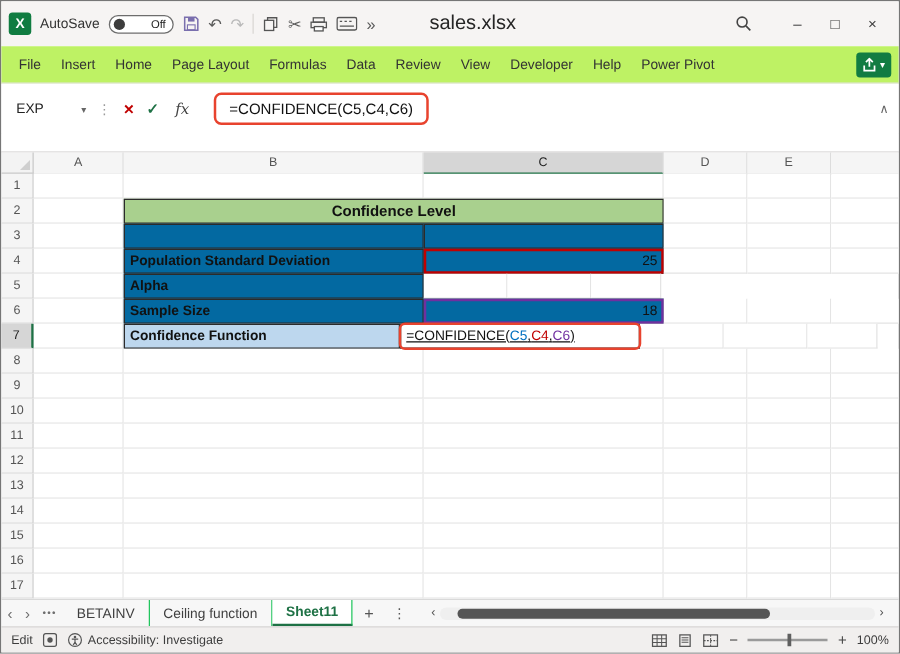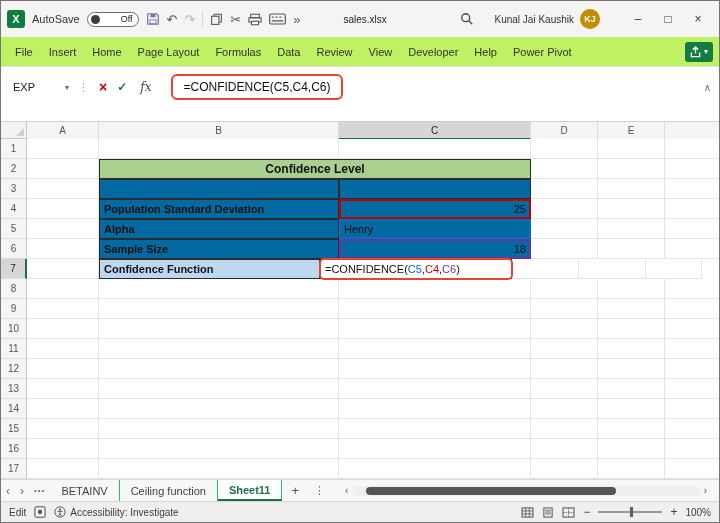--- a/index.html
+++ b/index.html
@@ -9,21 +9,21 @@
 
   
   .titlebar { height:36px; flex:0 0 36px; background:#f6f4f3; display:flex; align-items:center; padding:0 6px; gap:7px; font-size:11px; color:#333; }
   .excel-logo { width:18px; height:18px; background:#107c41; color:#fff; font-weight:bold; font-size:11px; display:flex; align-items:center; justify-content:center; border-radius:3px; flex:0 0 auto; }
   .toggle { height:15px; border:1px solid #6d6d6d; border-radius:8px; background:#fff; display:flex; align-items:center; gap:21px; padding:0 5px 0 3px; }
   .knob { width:9px; height:9px; border-radius:50%; background:#3d3d3d; }
   .toggle-text { font-size:9px; color:#222; }
   .qat { font-size:13px; color:#5a5a5a; line-height:1; }
   .qat.dis { color:#b9b9b9; }
   .vsep { width:1px; height:16px; background:#d9d6d4; }
-  .filename { font-size:10px; color:#252525; margin-left:36px; }
+  .filename { font-size:16px; color:#252525; margin-left:36px; }
   .spacer { flex:1; }
   .user-chip { display:flex; align-items:center; gap:6px; margin-right:16px; }
   .user-name { font-size:10px; color:#333; }
   .avatar { width:20px; height:20px; border-radius:50%; background:#c18c00; color:#fff; font-size:9px; font-weight:bold; display:flex; align-items:center; justify-content:center; }
   .winbtns { display:flex; }
   .winbtn { width:30px; height:28px; display:flex; align-items:center; justify-content:center; font-size:12px; color:#3c3c3c; }
 
   
   .ribbon { height:30px; flex:0 0 30px; background:#bef264; display:flex; align-items:center; padding:0 6px; border-bottom:1px solid #e4e2e1; }
   .rtab { padding:5px 8px; font-size:11px; color:#333; white-space:nowrap; }
@@ -129,24 +129,20 @@
     </span>
     <span class="qat">»</span>
     <span class="filename">sales.xlsx</span>
     <span class="spacer"></span>
     <span style="margin-right:14px;">
       <svg class="ic" width="14" height="14" viewBox="0 0 16 16">
           <circle cx="6.5" cy="6.5" r="4.5" fill="none" stroke="#444" stroke-width="1.5"></circle>
           <path d="M10 10 L14 14" stroke="#444" stroke-width="1.5"></path>
         </svg>
     </span>
-    <div class="user-chip">
-      <span class="user-name">Kunal Jai Kaushik</span>
-      <div class="avatar">KJ</div>
-    </div>
     <div class="winbtns">
       <span class="winbtn">–</span>
       <span class="winbtn">□</span>
       <span class="winbtn">×</span>
     </div>
   </div>
 
   <div class="ribbon">
     <span class="rtab">File</span>
     <span class="rtab">Insert</span>
@@ -232,39 +228,38 @@
           <div class="cell t orange bold" style="width: 240px;">Population Standard Deviation</div>
           <div class="cell t orange num" style="width: 192px; outline: rgb(192, 0, 0) solid 2px; outline-offset: -2px;">25</div>
           <div class="cell" style="width: 67px;"></div>
           <div class="cell" style="width: 67px;"></div>
           <div class="cell" style="width: 56px;"></div>
         </div>
         <div class="grid-row">
           <div class="row-hdr">5</div>
           <div class="cell" style="width: 72px;"></div>
           <div class="cell t orange bold" style="width: 240px;">Alpha</div>
-          <div class="cell t orange" style="width: 192px; outline: rgb(0, 112, 192) solid 2px; outline-offset: -2px;">Henry</div>
           <div class="cell" style="width: 67px;"></div>
           <div class="cell" style="width: 67px;"></div>
           <div class="cell" style="width: 56px;"></div>
         </div>
         <div class="grid-row">
           <div class="row-hdr">6</div>
           <div class="cell" style="width: 72px;"></div>
           <div class="cell t orange bold" style="width: 240px;">Sample Size</div>
           <div class="cell t orange num" style="width: 192px; outline: rgb(112, 48, 160) solid 2px; outline-offset: -2px;">18</div>
           <div class="cell" style="width: 67px;"></div>
           <div class="cell" style="width: 67px;"></div>
           <div class="cell" style="width: 56px;"></div>
         </div>
         <div class="grid-row">
           <div class="row-hdr sel">7</div>
           <div class="cell" style="width: 72px;"></div>
           <div class="cell t blue bold" style="width: 221px;">Confidence Function</div>
-          <div class="cell t white" style="width: 192px;">
+          <div class="cell t white" style="width: 192px; text-decoration: underline;">
             <span style="color: rgb(17, 17, 17);">=CONFIDENCE(</span>
             <span style="color: rgb(0, 112, 192);">C5</span>
             <span style="color: rgb(17, 17, 17);">,</span>
             <span style="color: rgb(192, 0, 0);">C4</span>
             <span style="color: rgb(17, 17, 17);">,</span>
             <span style="color: rgb(112, 48, 160);">C6</span>
             <span style="color: rgb(17, 17, 17);">)</span>
             <div class="annot"></div>
           </div>
           <div class="cell" style="width: 67px;"></div>

